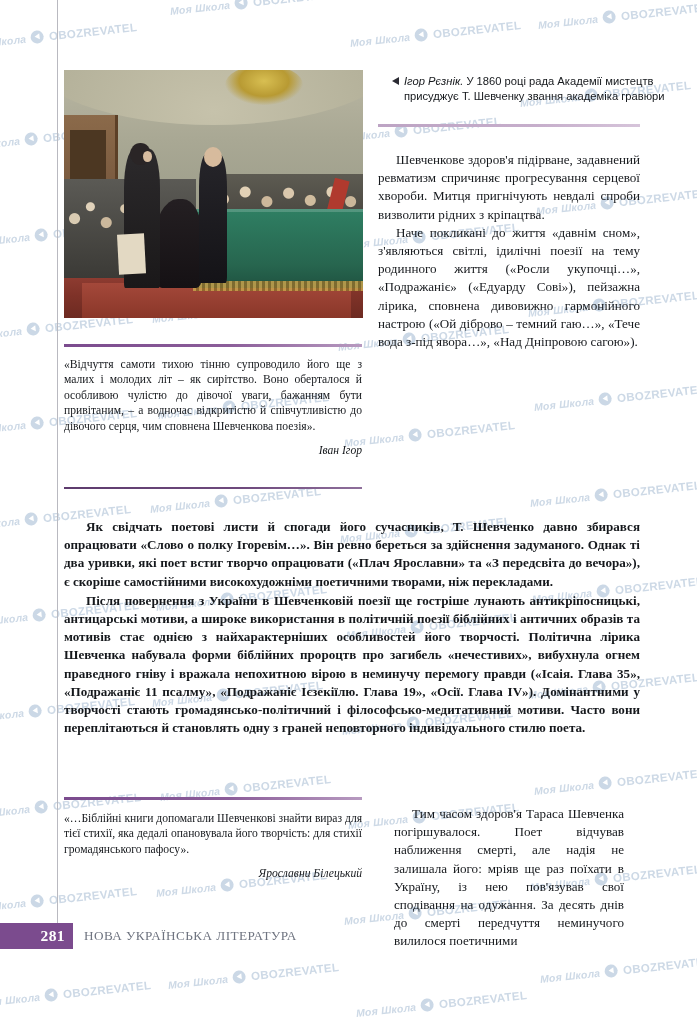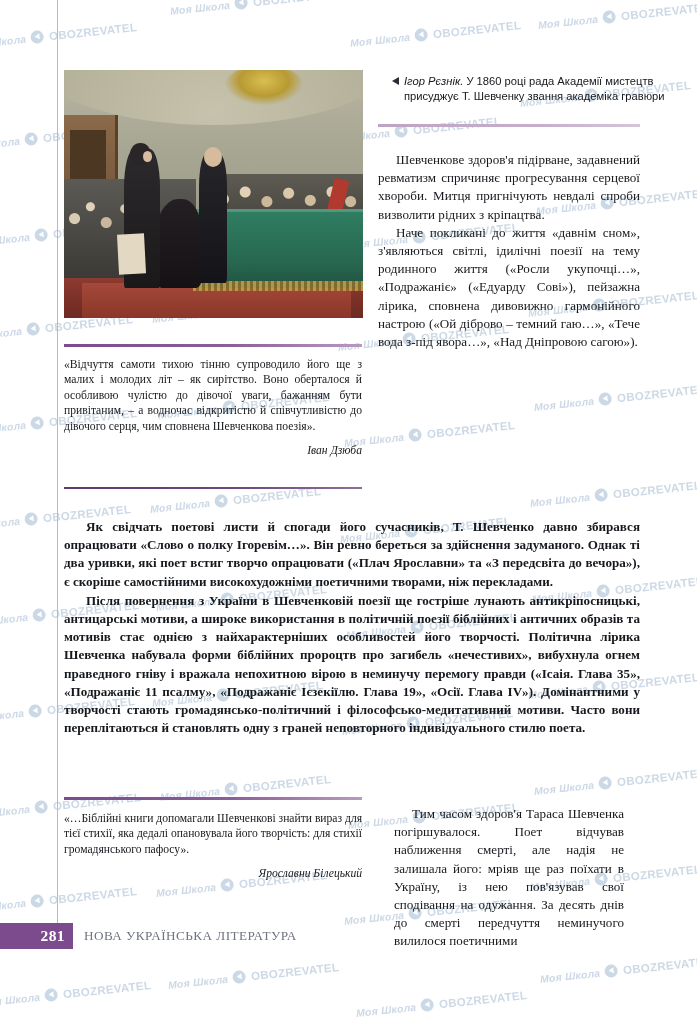--- a/index.html
+++ b/index.html
@@ -711,21 +711,21 @@
     <div class="rule rule-caption"></div>
 
     <div class="col-right">
       <p>Шевченкове здоров'я підірване, задавнений ревматизм спричиняє прогресування серцевої хвороби. Митця пригнічують невдалі спроби визволити рідних з кріпацтва.</p>
       <p>Наче покликані до життя «давнім сном», з'являються світлі, ідилічні поезії на тему родинного життя («Росли укупочці…», «Подражаніє» («Едуарду Сові»), пейзажна лірика, сповнена дивовижно гармонійного настрою («Ой діброво – темний гаю…», «Тече вода з-під явора…», «Над Дніпровою сагою»).</p>
     </div>
 
     <div class="rule rule-quote1-top"></div>
     <div class="quote quote-1">
       <span>«Відчуття самоти тихою тінню супроводило його ще з малих і молодих літ – як сирітство. Воно оберталося й особливою чулістю до дівочої уваги, бажанням бути привітаним, – а водночас відкритістю й співчутливістю до дівочого серця, чим сповнена Шевченкова поезія».</span>
-      <span class="attribution">Іван Дзюба</span>
+      <span class="attribution">Іван Ігор</span>
     </div>
     <div class="rule rule-quote1-bottom"></div>
 
     <div class="body-full">
       <p>Як свідчать поетові листи й спогади його сучасників, Т. Шевченко давно збирався опрацювати «Слово о полку Ігоревім…». Він ревно береться за здійснення задуманого. Однак ті два уривки, які поет встиг творчо опрацювати («Плач Ярославни» та «З передсвіта до вечора»), є скоріше самостійними високохудожніми поетичними творами, ніж перекладами.</p>
       <p>Після повернення з України в Шевченковій поезії ще гостріше лунають антикріпосницькі, антицарські мотиви, а широке використання в політичній поезії біблійних і античних образів та мотивів стає однією з найхарактерніших особливостей його творчості. Політична лірика Шевченка набувала форми біблійних пророцтв про загибель «нечестивих», вибухнула огнем праведного гніву і вражала непохитною вірою в неминучу перемогу правди («Ісаія. Глава 35», «Подражаніє 11 псалму», «Подражаніє Ієзекіїлю. Глава 19», «Осії. Глава IV»). Домінантними у творчості стають громадянсько-політичний і філософсько-медитативний мотиви. Часто вони переплітаються й становлять одну з граней неповторного індивідуального стилю поета.</p>
     </div>
 
     <div class="rule rule-quote2-top"></div>
     <div class="quote quote-2">

